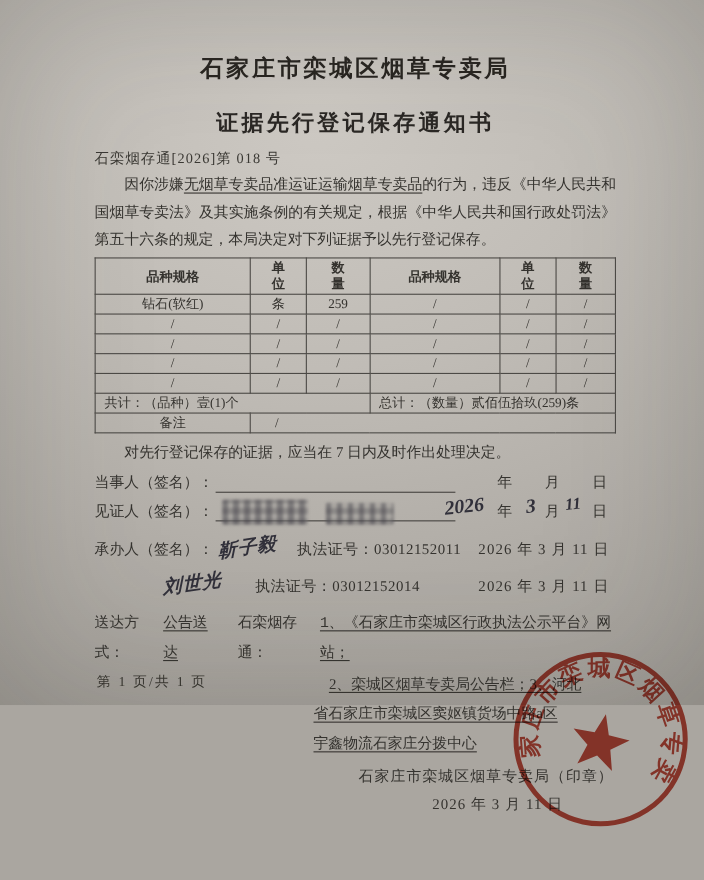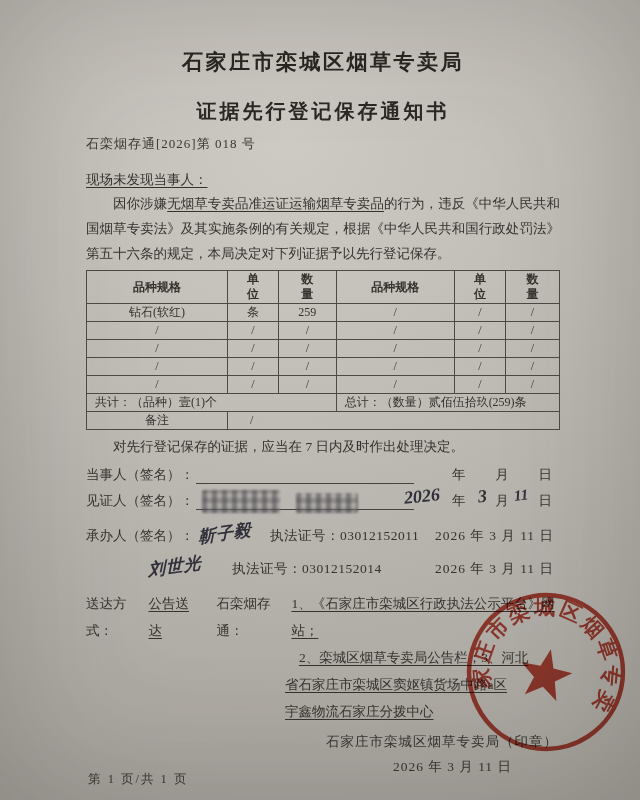--- a/index.html
+++ b/index.html
@@ -1,18 +1,18 @@
 <!DOCTYPE html>
 <html><head>
 <meta charset="utf-8">
 <style>
   html,body{margin:0;padding:0;}
   body{width:640px;height:800px;overflow:hidden;background:#aaa6a0;}
   .photo{
-    position:relative;width:640px;height:800px;
+    position:relative;width:640px;height:641px;
     background:radial-gradient(120% 90% at 45% 18%, #cdc9c3 0%, #c0bcb6 38%, #b0aca6 72%, #a39f99 100%);
     font-family:"Liberation Serif","DejaVu Serif",serif;
     color:#35332f;
   }
   .photo::after{content:"";position:absolute;inset:0;box-shadow:inset 0 0 140px rgba(55,53,50,.22);pointer-events:none;}
   .doc{position:absolute;inset:0;padding:40px 80px 0 86px;}
   .org-title{text-align:center;font-size:21px;font-weight:bold;letter-spacing:2.5px;color:#282521;margin-top:8px;}
   .doc-title{text-align:center;font-size:20px;font-weight:bold;letter-spacing:3px;margin-top:22px;color:#2b2825;}
   .doc-no{font-size:13px;margin-top:10px;letter-spacing:1px;color:#3a3833;}
   .salutation{margin-top:18px;font-size:13.5px;text-decoration:underline;text-underline-offset:3px;}
@@ -32,41 +32,40 @@
       repeating-linear-gradient(90deg, rgba(80,78,84,.55) 0 5px, rgba(145,142,140,.25) 5px 10px),
       repeating-linear-gradient(0deg, rgba(95,93,96,.5) 0 5px, rgba(170,167,162,.35) 5px 10px);}
   .mosaic1{width:78px;height:23px;margin-left:6px;}
   .mosaic2{width:62px;height:20px;margin-left:16px;}
   .hand{font-style:italic;font-weight:bold;color:#31303a;display:inline-block;transform:rotate(-6deg);}
   .hand-name{font-size:17px;letter-spacing:1px;transform:rotate(-8deg) skewX(-6deg);margin:0 4px;}
   .hand-ym{position:absolute;font-size:18px;}
   .cert{margin-left:14px;letter-spacing:.5px;}
   .p-date{margin-left:auto;margin-right:6px;letter-spacing:1px;}
   .delivery{margin-top:12px;font-size:13.5px;line-height:27px;}
-  .dl-first{display:flex;}
+  .dl-first{display:flex;font-family:Liberation Mono, monospace;}
   .dl-loc-label{margin-left:18px;}
   .dl-cont{margin-left:199px;}
   .dl-cont.ind2{padding-left:14px;}
   .issuer{font-size:13.5px;margin-top:8px;text-align:right;}
   .issuer-name{padding-right:2px;letter-spacing:1px;}
   .issuer-date{margin-top:7px;padding-right:48px;letter-spacing:1px;}
   .footer{position:absolute;left:88px;bottom:12px;font-size:12.5px;letter-spacing:2px;color:#37352f;}
   .seal{position:absolute;left:462px;top:588px;width:168px;height:168px;z-index:5;mix-blend-mode:multiply;opacity:.9;transform:rotate(12deg);}
 </style>
 </head>
 <body>
 
 <div class="photo">
   <div class="doc">
 
     <div class="org-title">石家庄市栾城区烟草专卖局</div>
     <div class="doc-title">证据先行登记保存通知书</div>
     <div class="doc-no">石栾烟存通[2026]第 018 号</div>
 
-    <div class="salutation">现场未发现当事人：</div>
     <div class="para"><span>因你涉嫌</span><span class="u">无烟草专卖品准运证运输烟草专卖品</span><span>的行为，违反《中华人民共和国烟草专卖法》及其实施条例的有关规定，根据《中华人民共和国行政处罚法》第五十六条的规定，本局决定对下列证据予以先行登记保存。</span></div>
 
     <table class="ev">
       <colgroup>
         <col style="width:31.6%">
           <col style="width:8.3%">
           <col style="width:12.2%">
         <col style="width:26.4%">
           <col style="width:10%">
           <col style="width:11.5%">

